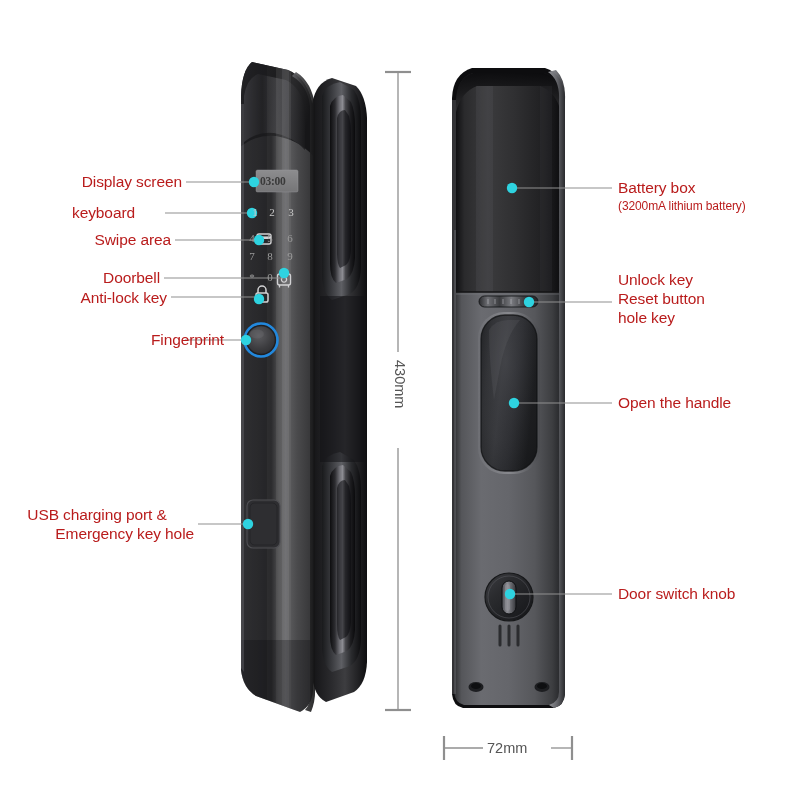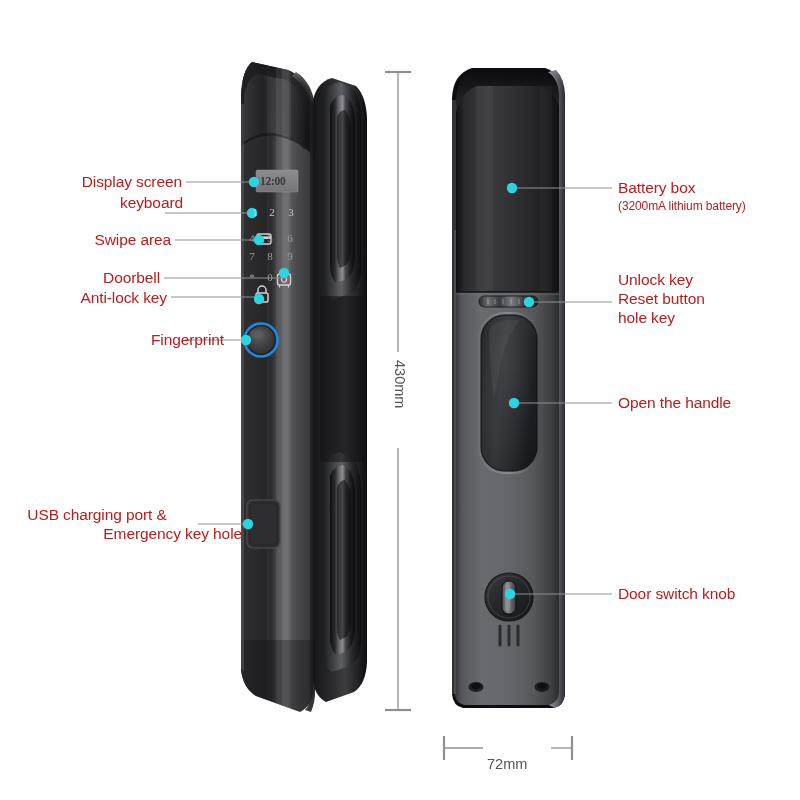--- a/index.html
+++ b/index.html
@@ -383,45 +383,45 @@
     <div class="kp dim" style="left:283px; top:232px;">6</div>
 
     <div class="kp dim" style="left:245px; top:250px;">7</div>
     <div class="kp dim" style="left:263px; top:250px;">8</div>
     <div class="kp dim" style="left:283px; top:250px;">9</div>
 
     <div class="kp dim" style="left:245px; top:271px;">*</div>
     <div class="kp dim" style="left:263px; top:271px;">0</div>
   </div>
 
-  <div class="clock" style="left:260px; top:175px;">12:00</div>
+  <div class="clock" style="left:260px; top:175px;">03:00</div>
 
   <div class="label right-al" style="left:0px;   top:172px; width:182px;">Display screen</div>
-  <div class="label right-al" style="left:0px;   top:193px; width:160px;margin-left:23px;">keyboard</div>
+  <div class="label right-al" style="left:0px;   top:203px; width:135px;">keyboard</div>
   <div class="label right-al" style="left:0px;   top:268px; width:160px;">Doorbell</div>
   <div class="label right-al" style="left:0px;   top:230px; width:171px;">Swipe area</div>
   <div class="label right-al" style="left:0px;   top:288px; width:167px;">Anti-lock key</div>
   <div class="label right-al" style="left:0px;   top:330px; width:181px;margin-left:43px;">Fingerprint</div>
 
   <div style="position:absolute; left:0px; top:505px; width:194px; text-align:right;">
     <div class="label right-al" style="position:static; width:100%;text-align:center;">USB charging port &amp;</div>
-    <div class="label right-al" style="position:static; width:100%;margin-left:48px;">Emergency key hole</div>
+    <div class="label right-al" style="position:static; width:100%;">Emergency key hole</div>
   </div>
 
   <div style="position:absolute; left:618px; top:178px; width:180px;">
     <div class="label left-al" style="position:static;">Battery box</div>
     <div class="label left-al" style="position:static; font-size:12px;">(3200mA lithium battery)</div>
   </div>
 
   <div style="position:absolute; left:618px; top:270px; width:180px;">
     <div class="label left-al" style="position:static;">Unlock key</div>
     <div class="label left-al" style="position:static;">Reset button</div>
     <div class="label left-al" style="position:static;">hole key</div>
   </div>
 
   <div class="label left-al" style="left:618px; top:393px; width:190px;">Open the handle</div>
 
   <div class="label left-al" style="left:618px; top:584px; width:190px;">Door switch knob</div>
 
   <div class="dim-text vert" style="left:408px; top:360px;">430mm</div>
-  <div class="dim-text" style="left:487px; top:740px;margin-top:16px;">72mm</div>
+  <div class="dim-text" style="left:487px; top:740px;">72mm</div>
 
 </div>
 
 </body></html>

